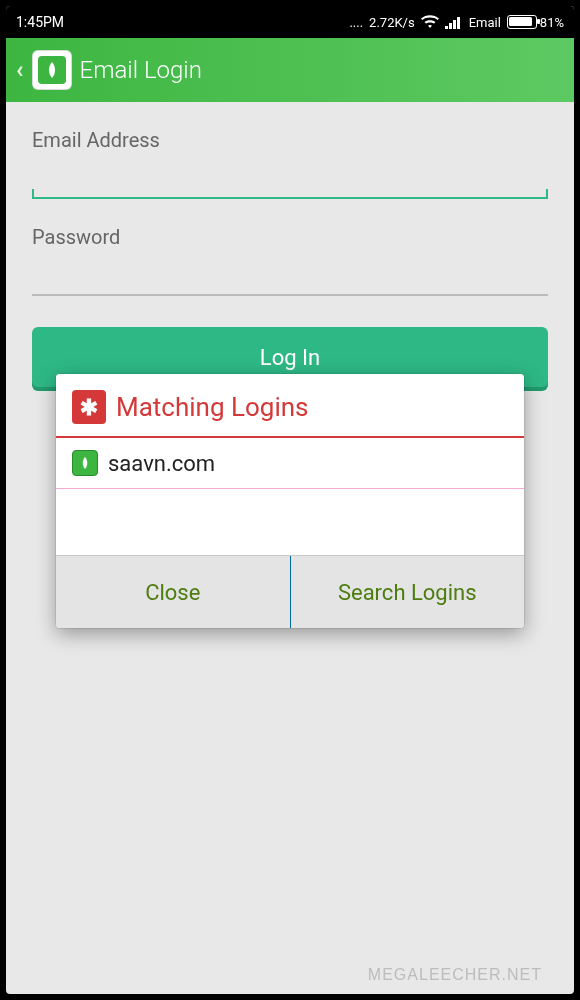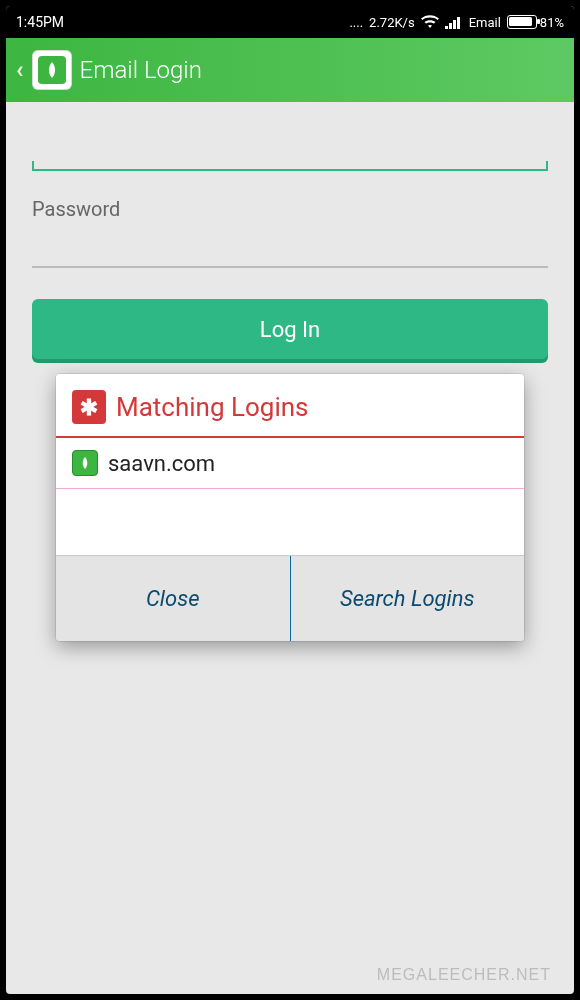--- a/index.html
+++ b/index.html
@@ -177,35 +177,34 @@
     }
     .dialog-item-label { font-size: 22px; color: #222; }
     .dialog-spacer { height: 66px; background: #fff; }
     .dialog-buttons {
       display: flex;
       border-top: 1px solid #c9c9c9;
       background: #e4e4e4;
     }
     .dialog-btn {
       flex: 1;
-      height: 85px;
+      height: 72px;
       display: flex;
       align-items: center;
       justify-content: center;
       font-size: 22px;
-      color: #0c4a6e;
+      color: #4d7c0f;
       cursor: pointer;
-      font-style: italic;
     }
     .dialog-btn + .dialog-btn { border-left: 1px solid #0369a1; }
     
     .watermark {
       position: absolute;
       bottom: 10px;
-      right: 23px;
+      right: 32px;
       color: #bcbcbc;
       font-size: 16px;
       letter-spacing: 1px;
       font-family: Arial, sans-serif;
     }
   </style>
 </head>
 <body>
 
 <div class="device-frame">
@@ -240,20 +239,21 @@
       <span class="app-logo-inner">
         <svg width="20" height="20" viewBox="0 0 20 20" fill="#fff">
           <path d="M10 2 C6 6 6 14 10 18 C14 14 14 6 10 2 Z"></path>
         </svg>
       </span>
     </span>
     <span class="app-title">Email Login</span>
   </div>
 
   <div class="content">
+    <div class="field-label">Email Address</div>
     <div class="email-underline">
       <input class="text-input" type="text" value="" style="">
     </div>
 
     <div class="field-spacer"></div>
 
     <div class="field-label">Password</div>
     <input class="password-input" type="password" value="" style="">
 
     <div class="login-button">Log In</div>

